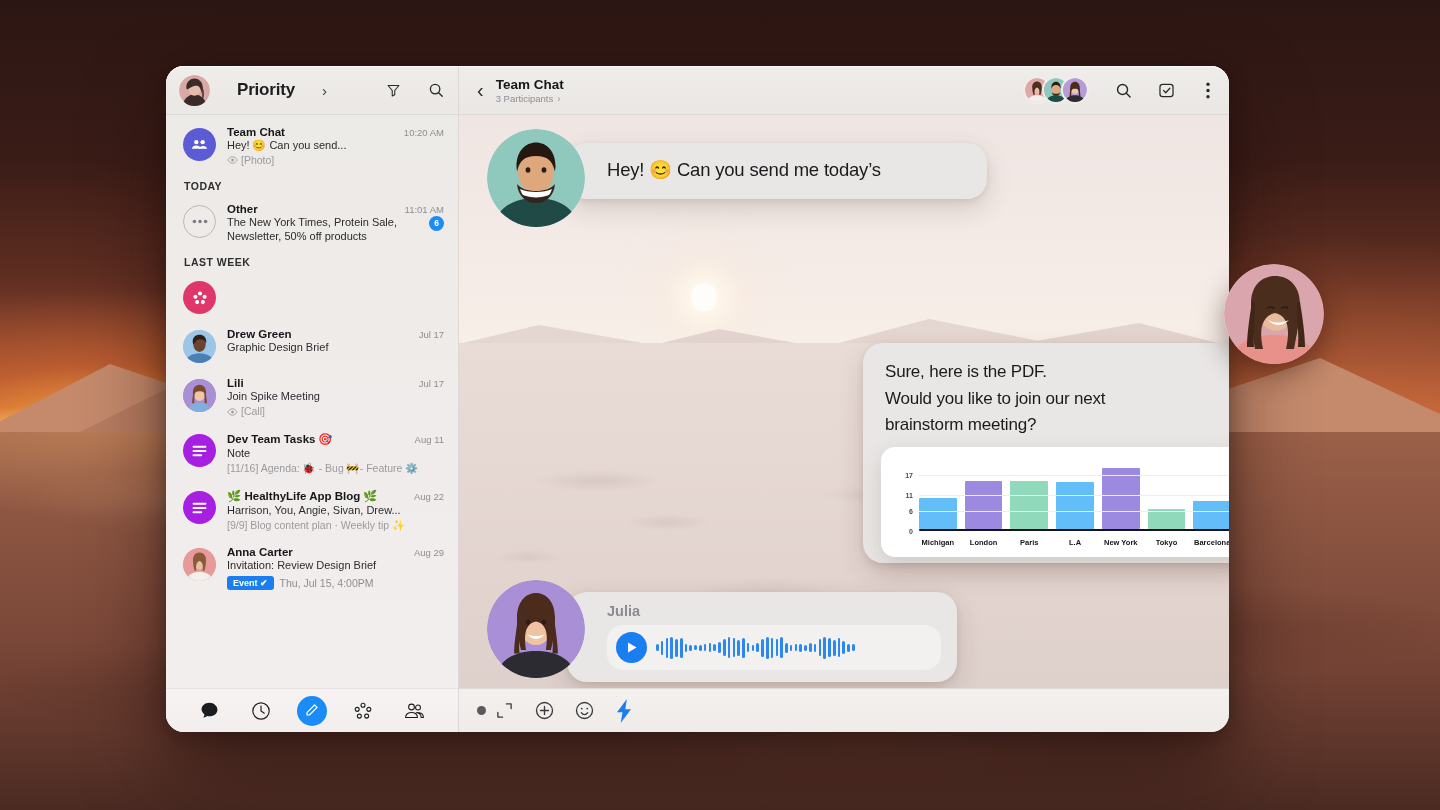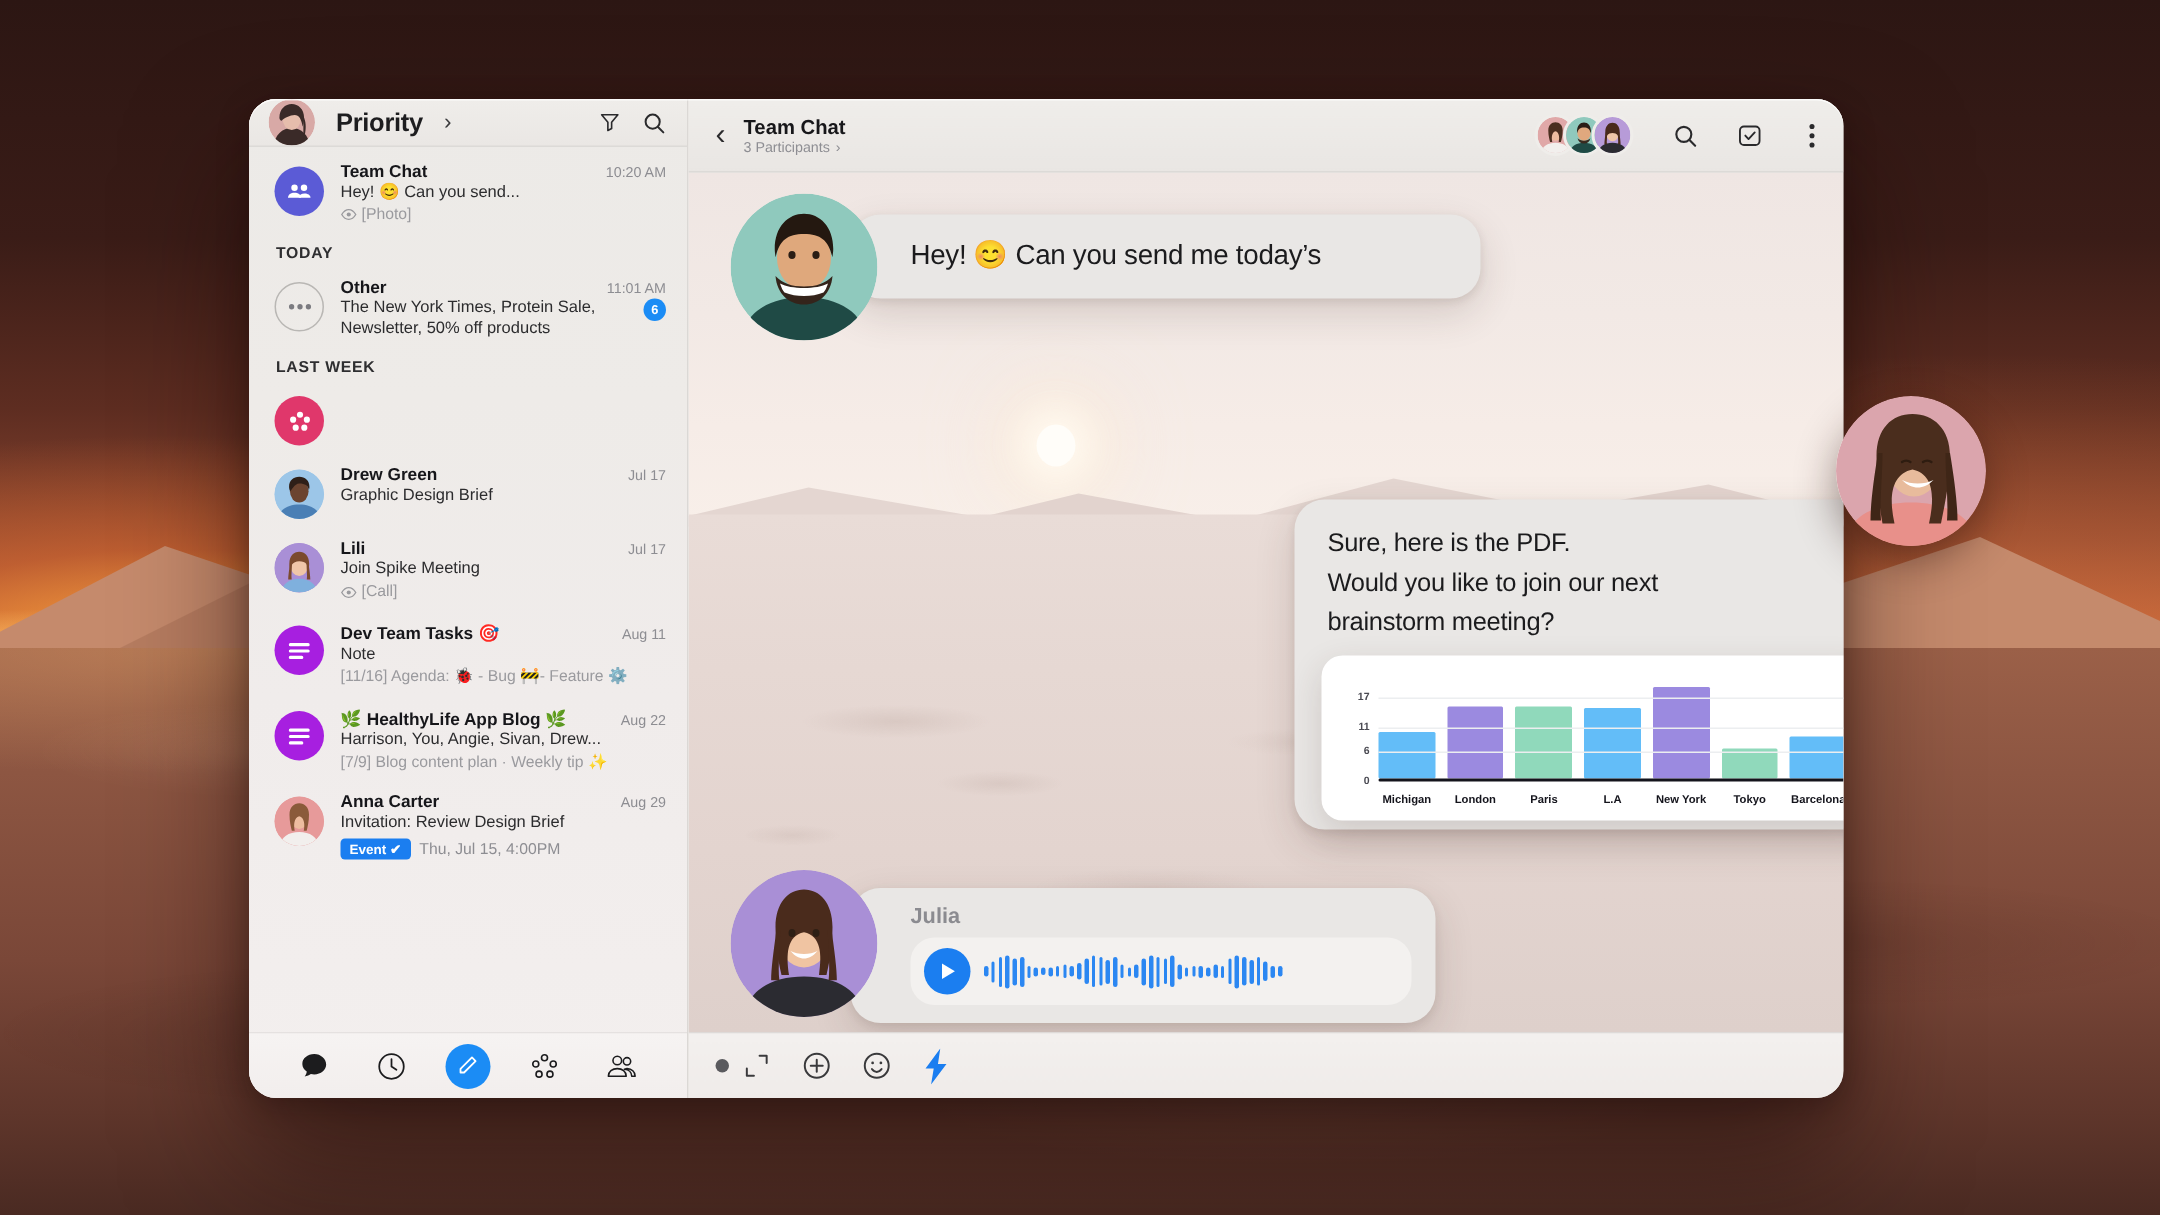--- a/index.html
+++ b/index.html
@@ -77,21 +77,21 @@
   }
 
   
   #sidebar {
     width: 292px; flex: 0 0 292px; position: relative;
     background: linear-gradient(180deg, #eceae7 0%, #eeebe8 30%, #f0eceb 60%, #f3efee 100%);
     border-radius: 18px 0 0 18px;
     display: flex; flex-direction: column; overflow: hidden;
   }
   .sidebar-head {
-    height: 32px; display: flex; align-items: center; gap: 14px;
+    height: 49px; display: flex; align-items: center; gap: 27px;
     padding: 0 14px 0 13px;
     border-bottom: 1px solid rgba(0,0,0,.08);
     background: linear-gradient(180deg,#efedea,#eae7e4);
   }
   .avatar { border-radius: 50%; overflow: hidden; flex: 0 0 auto; position: relative; }
   .av-priority { width: 31px; height: 31px; }
   .head-title { font-size: 17px; font-weight: 700; color: #1d1d1f; letter-spacing: -.2px; }
   .chev { color: #3a3a3c; font-size: 15px; font-weight: 400; }
   .head-spacer { flex: 1; }
   .icon-btn { display:flex; align-items:center; justify-content:center; cursor:pointer; }
@@ -186,21 +186,21 @@
 
   .msg-jake { position:absolute; left:28px; top:14px; display:flex; align-items:flex-start; }
   .msg-jake .avatar { width:98px; height:98px; z-index:2; }
   .bub-jake {
     background:#e9e7e5; border-radius:20px; margin-left:-18px; margin-top:14px;
     padding:13px 24px 15px 40px; min-width:420px;
   }
   .sender-name { font-size:14.5px; font-weight:700; color:#8b8b90; margin-bottom:2px; }
   .msg-text { font-size:18.5px; color:#1b1b1d; line-height:1.5; letter-spacing:-.2px; }
 
-  .msg-pdf { position:absolute; left:404px; top:218px; width:402px; }
+  .msg-pdf { position:absolute; left:404px; top:228px; width:402px; }
   .bub-pdf { background:#e9e7e5; border-radius:20px; padding:16px 20px 10px 22px; }
   .pdf-text { font-size:17px; color:#1b1b1d; line-height:1.56; letter-spacing:-.2px; }
 
   .chart-card {
     background:#fff; border-radius:14px; margin: 8px -4px -4px -4px;
     padding:12px 14px 10px 12px; box-shadow: 0 8px 22px rgba(70,45,40,.16);
     position:relative;
   }
   .chart-wrap { position:relative; height:88px; }
   .chart-plot { position:absolute; left:26px; right:4px; top:4px; bottom:16px; }
@@ -422,21 +422,21 @@
             <path d="M3 3h14M3 8h14M3 13h9"></path>
           </svg>
         </div>
         <div class="th-body">
           <div class="th-row1">
             <span class="th-name">🌿 HealthyLife App Blog 🌿</span>
             <span class="th-time">Aug 22</span>
           </div>
           <div class="th-sub">Harrison, You, Angie, Sivan, Drew...</div>
           <div class="th-sub2">
-            <span>[7/9] Blog content plan · Weekly tip ✨</span>
+            <span>[9/9] Blog content plan · Weekly tip ✨</span>
           </div>
         </div>
       </div>
 
 
       <div class="thread">
         <div class="th-ava" style="background:#e79a9a">
           <svg viewBox="0 0 34 34" width="33" height="33">
             <circle cx="17" cy="17" r="17" fill="#e79a9a"></circle>
             <path d="M4 34c0-6 5.8-9.6 13-9.6S30 28 30 34z" fill="#f2efed"></path>

